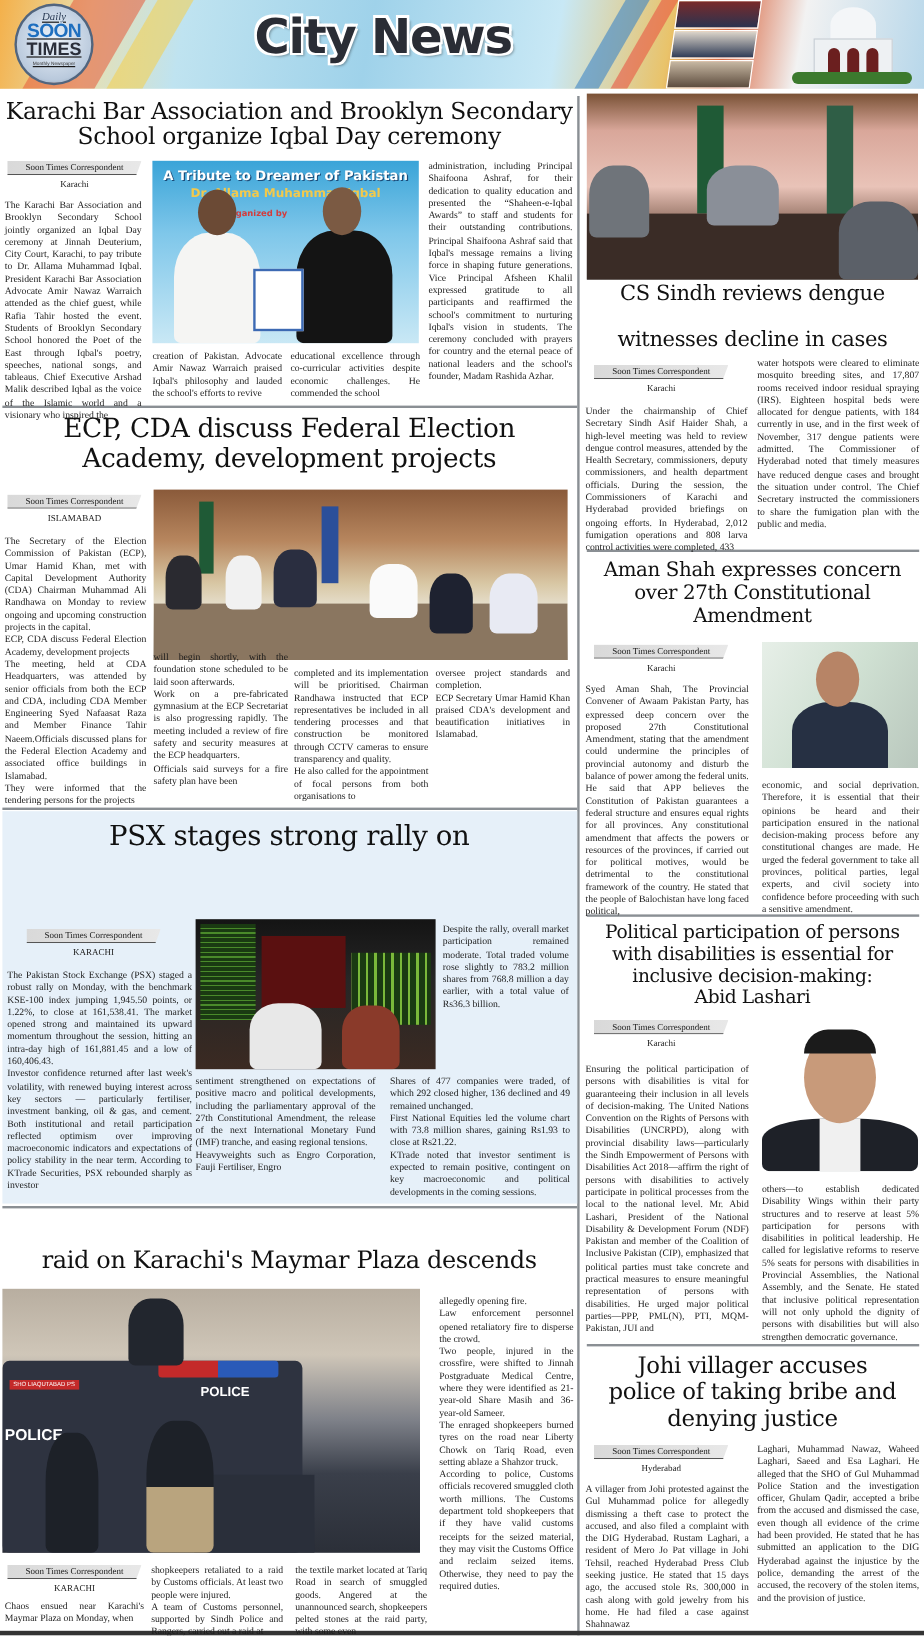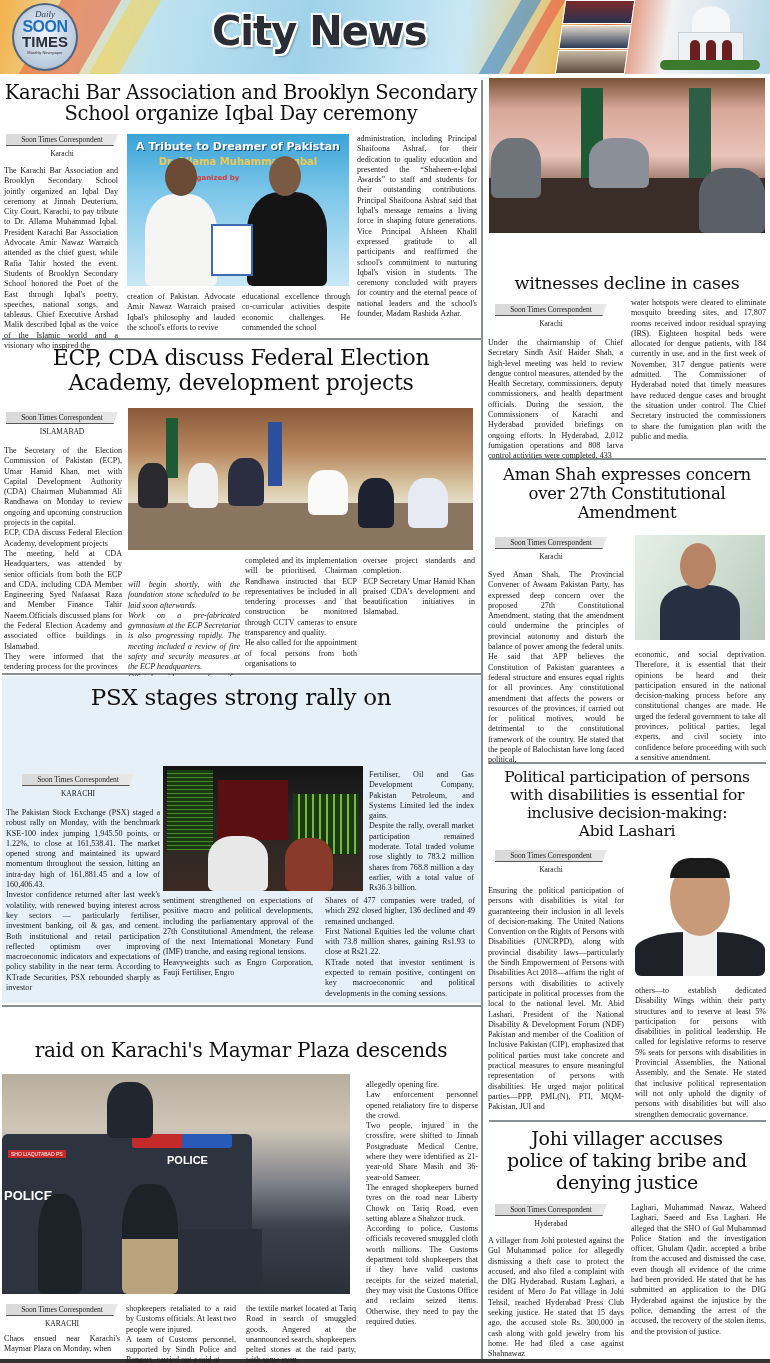--- a/index.html
+++ b/index.html
@@ -6,21 +6,21 @@
   html, body { width: 770px; height: 1363px; overflow: hidden; background: #fff; }
   body { font-family: "Liberation Serif", serif; color: #1a1a1a; position: relative; }
 
   
   .banner { position: absolute; left: 0; top: 0; width: 770px; height: 74px;
     background: linear-gradient(100deg, #f4b04a 0%, #e8e0b0 10%, #bfe3f0 20%, #9fd2ea 40%, #c8e8f5 60%, #e9c36a 72%, #d96a45 78%, #f2f2f2 86%, #b7d7ea 100%);
     overflow: hidden; }
   .banner .stripe { position: absolute; top: 0; height: 74px; transform: skewX(-30deg); opacity: .55; }
   .logo { position: absolute; left: 12px; top: 3px; width: 66px; height: 68px; border-radius: 50%;
     background: radial-gradient(circle at 50% 45%, #eef4fb 0%, #b9c9dc 70%, #6c7f96 100%); border: 2px solid #51657e;
-    text-align: center; font-family: "Liberation Sans", sans-serif; }
+    text-align: center; font-family: "Liberation Sans", sans-serif; text-decoration: underline; }
   .logo .daily { font-family: "Liberation Serif", serif; font-style: italic; font-size: 9px; color: #2b3c55; margin-top: 4px; display:block; }
   .logo .soon { display:block; font-size: 16px; font-weight: bold; color: #1f6fbf; line-height: 15px; letter-spacing: -0.5px; }
   .logo .times { display:block; font-size: 15px; font-weight: bold; color: #2b2f3a; line-height: 15px; }
   .logo .tag { display:block; font-size: 4px; color: #333; margin-top: 1px; }
   .city-news { position: absolute; left: 212px; top: 8px; font-family: "DejaVu Sans", sans-serif; font-weight: bold;
     font-size: 40px; color: #2a2d35; letter-spacing: -1px; text-shadow: 2px 2px 0 #fff, -2px -2px 0 #fff, 2px -2px 0 #fff, -2px 2px 0 #fff, 3px 3px 2px rgba(0,0,0,.3); }
   .banner-photos { position: absolute; left: 560px; top: 0; width: 70px; height: 74px; transform: skewX(-8deg); }
   .banner-photos div { height: 24px; margin-bottom: 1px; border: 1px solid #fff; }
   .tomb { position: absolute; right: 18px; top: 6px; width: 82px; height: 64px; }
   .tomb .dome { position: absolute; left: 22px; top: 0; width: 38px; height: 30px; background: #f4f6f8; border-radius: 50% 50% 10% 10%; }
@@ -125,21 +125,21 @@
 <div class="article">
   <div class="photo ph-dengue" style="left:489px;top:78px;width:276px;height:155px;">
     <div style="position:absolute;left:92px;top:10px;width:22px;height:90px;background:#1f5a36;"></div>
     <div style="position:absolute;left:200px;top:10px;width:22px;height:100px;background:#2f5e46;"></div>
     <div style="position:absolute;left:0;top:100px;width:276px;height:55px;background:#3a2c26;"></div>
     <div class="person" style="left:2px;top:60px;width:50px;height:60px;background:#6f747a;"></div>
     <div class="person" style="left:100px;top:60px;width:60px;height:50px;background:#8a8f98;"></div>
     <div class="person" style="left:210px;top:90px;width:66px;height:65px;background:#5b6068;"></div>
   </div>
   <h2 class="headline" style="position:absolute;left:489px;top:236px;width:276px;font-size:17.5px;line-height:19px;">
-    <br>
+    <span>CS Sindh reviews dengue</span><br>
     <br>
     <span>witnesses decline in cases</span>
   </h2>
   <div class="byline" style="left:495px;top:304px;">
     <span class="tagbox">Soon Times Correspondent</span>
     <span class="loc">Karachi</span>
   </div>
   <div class="col" style="left:488px;top:338px;width:135px;">Under the chairmanship of Chief Secretary Sindh Asif Haider Shah, a high-level meeting was held to review dengue control measures, attended by the Health Secretary, commissioners, deputy commissioners, and health department officials. During the session, the Commissioners of Karachi and Hyderabad provided briefings on ongoing efforts. In Hyderabad, 2,012 fumigation operations and 808 larva control activities were completed, 433</div>
   <div class="col" style="left:631px;top:298px;width:135px;">water hotspots were cleared to eliminate mosquito breeding sites, and 17,807 rooms received indoor residual spraying (IRS). Eighteen hospital beds were allocated for dengue patients, with 184 currently in use, and in the first week of November, 317 dengue patients were admitted. The Commissioner of Hyderabad noted that timely measures have reduced dengue cases and brought the situation under control. The Chief Secretary instructed the commissioners to share the fumigation plan with the public and media.</div>
 </div>
@@ -150,34 +150,34 @@
     <span>Academy, development projects</span>
   </h2>
   <div class="byline" style="left:6px;top:412px;">
     <span class="tagbox">Soon Times Correspondent</span>
     <span class="loc">ISLAMABAD</span>
   </div>
   <div class="col" style="left:4px;top:446px;width:118px;">
     <p>The Secretary of the Election Commission of Pakistan (ECP), Umar Hamid Khan, met with Capital Development Authority (CDA) Chairman Muhammad Ali Randhawa on Monday to review ongoing and upcoming construction projects in the capital.</p>
     <p>ECP, CDA discuss Federal Election Academy, development projects</p>
     <p>The meeting, held at CDA Headquarters, was attended by senior officials from both the ECP and CDA, including CDA Member Engineering Syed Nafaasat Raza and Member Finance Tahir Naeem.Officials discussed plans for the Federal Election Academy and associated office buildings in Islamabad.</p>
-    <p>They were informed that the tendering process for the provinces</p>
+    <p>They were informed that the tendering persons for the projects</p>
   </div>
   <div class="photo ph-ecp" style="left:128px;top:408px;width:345px;height:142px;">
     <div style="position:absolute;left:38px;top:10px;width:12px;height:60px;background:#1f5a36;"></div>
     <div style="position:absolute;left:140px;top:14px;width:14px;height:64px;background:#2b4f9a;"></div>
     <div style="position:absolute;left:0;top:95px;width:345px;height:47px;background:#8a7660;"></div>
     <div class="person" style="left:10px;top:55px;width:30px;height:45px;background:#2a2a30;"></div>
     <div class="person" style="left:60px;top:55px;width:30px;height:45px;background:#f1f1f1;"></div>
     <div class="person" style="left:100px;top:50px;width:36px;height:48px;background:#2a2e40;"></div>
     <div class="person" style="left:180px;top:62px;width:40px;height:45px;background:#fafafa;"></div>
     <div class="person" style="left:230px;top:70px;width:36px;height:50px;background:#1e2230;"></div>
     <div class="person" style="left:280px;top:70px;width:40px;height:50px;background:#e8eaf3;"></div>
   </div>
-  <div class="col" style="left:128px;top:580px;width:112px;font-style:italic;">
+  <div class="col" style="left:128px;top:543px;width:112px;">
     <p>will begin shortly, with the foundation stone scheduled to be laid soon afterwards.</p>
     <p>Work on a pre-fabricated gymnasium at the ECP Secretariat is also progressing rapidly. The meeting included a review of fire safety and security measures at the ECP headquarters.</p>
     <p>Officials said surveys for a fire safety plan have been</p>
   </div>
   <div class="col" style="left:245px;top:556px;width:112px;">
     <p>completed and its implementation will be prioritised. Chairman Randhawa instructed that ECP representatives be included in all tendering processes and that construction be monitored through CCTV cameras to ensure transparency and quality.</p>
     <p>He also called for the appointment of focal persons from both organisations to</p>
   </div>
   <div class="col" style="left:363px;top:556px;width:112px;">
     <p>oversee project standards and completion.</p>
@@ -221,21 +221,20 @@
     <div style="position:absolute;left:55px;top:14px;width:70px;height:60px;background:#5a1010;"></div>
     <div style="position:absolute;left:130px;top:28px;width:66px;height:60px;background:repeating-linear-gradient(90deg,#1a3a12 0 5px,#7ab83a 5px 7px);"></div>
     <div class="person" style="left:45px;top:70px;width:60px;height:55px;background:#e8e8e8;"></div>
     <div class="person" style="left:122px;top:72px;width:48px;height:53px;background:#8a3a2a;"></div>
   </div>
   <div class="col" style="left:163px;top:896px;width:150px;">
     <p>sentiment strengthened on expectations of positive macro and political developments, including the parliamentary approval of the 27th Constitutional Amendment, the release of the next International Monetary Fund (IMF) tranche, and easing regional tensions.</p>
     <p>Heavyweights such as Engro Corporation, Fauji Fertiliser, Engro</p>
   </div>
   <div class="col" style="left:369px;top:770px;width:105px;">
-    <p>Fertiliser, Oil and Gas Development Company, Pakistan Petroleum, and Systems Limited led the index gains.</p>
     <p>Despite the rally, overall market participation remained moderate. Total traded volume rose slightly to 783.2 million shares from 768.8 million a day earlier, with a total value of Rs36.3 billion.</p>
   </div>
   <div class="col" style="left:325px;top:896px;width:150px;">
     <p>Shares of 477 companies were traded, of which 292 closed higher, 136 declined and 49 remained unchanged.</p>
     <p>First National Equities led the volume chart with 73.8 million shares, gaining Rs1.93 to close at Rs21.22.</p>
     <p>KTrade noted that investor sentiment is expected to remain positive, contingent on key macroeconomic and political developments in the coming sessions.</p>
   </div>
 </div>
 
 <div class="article">

